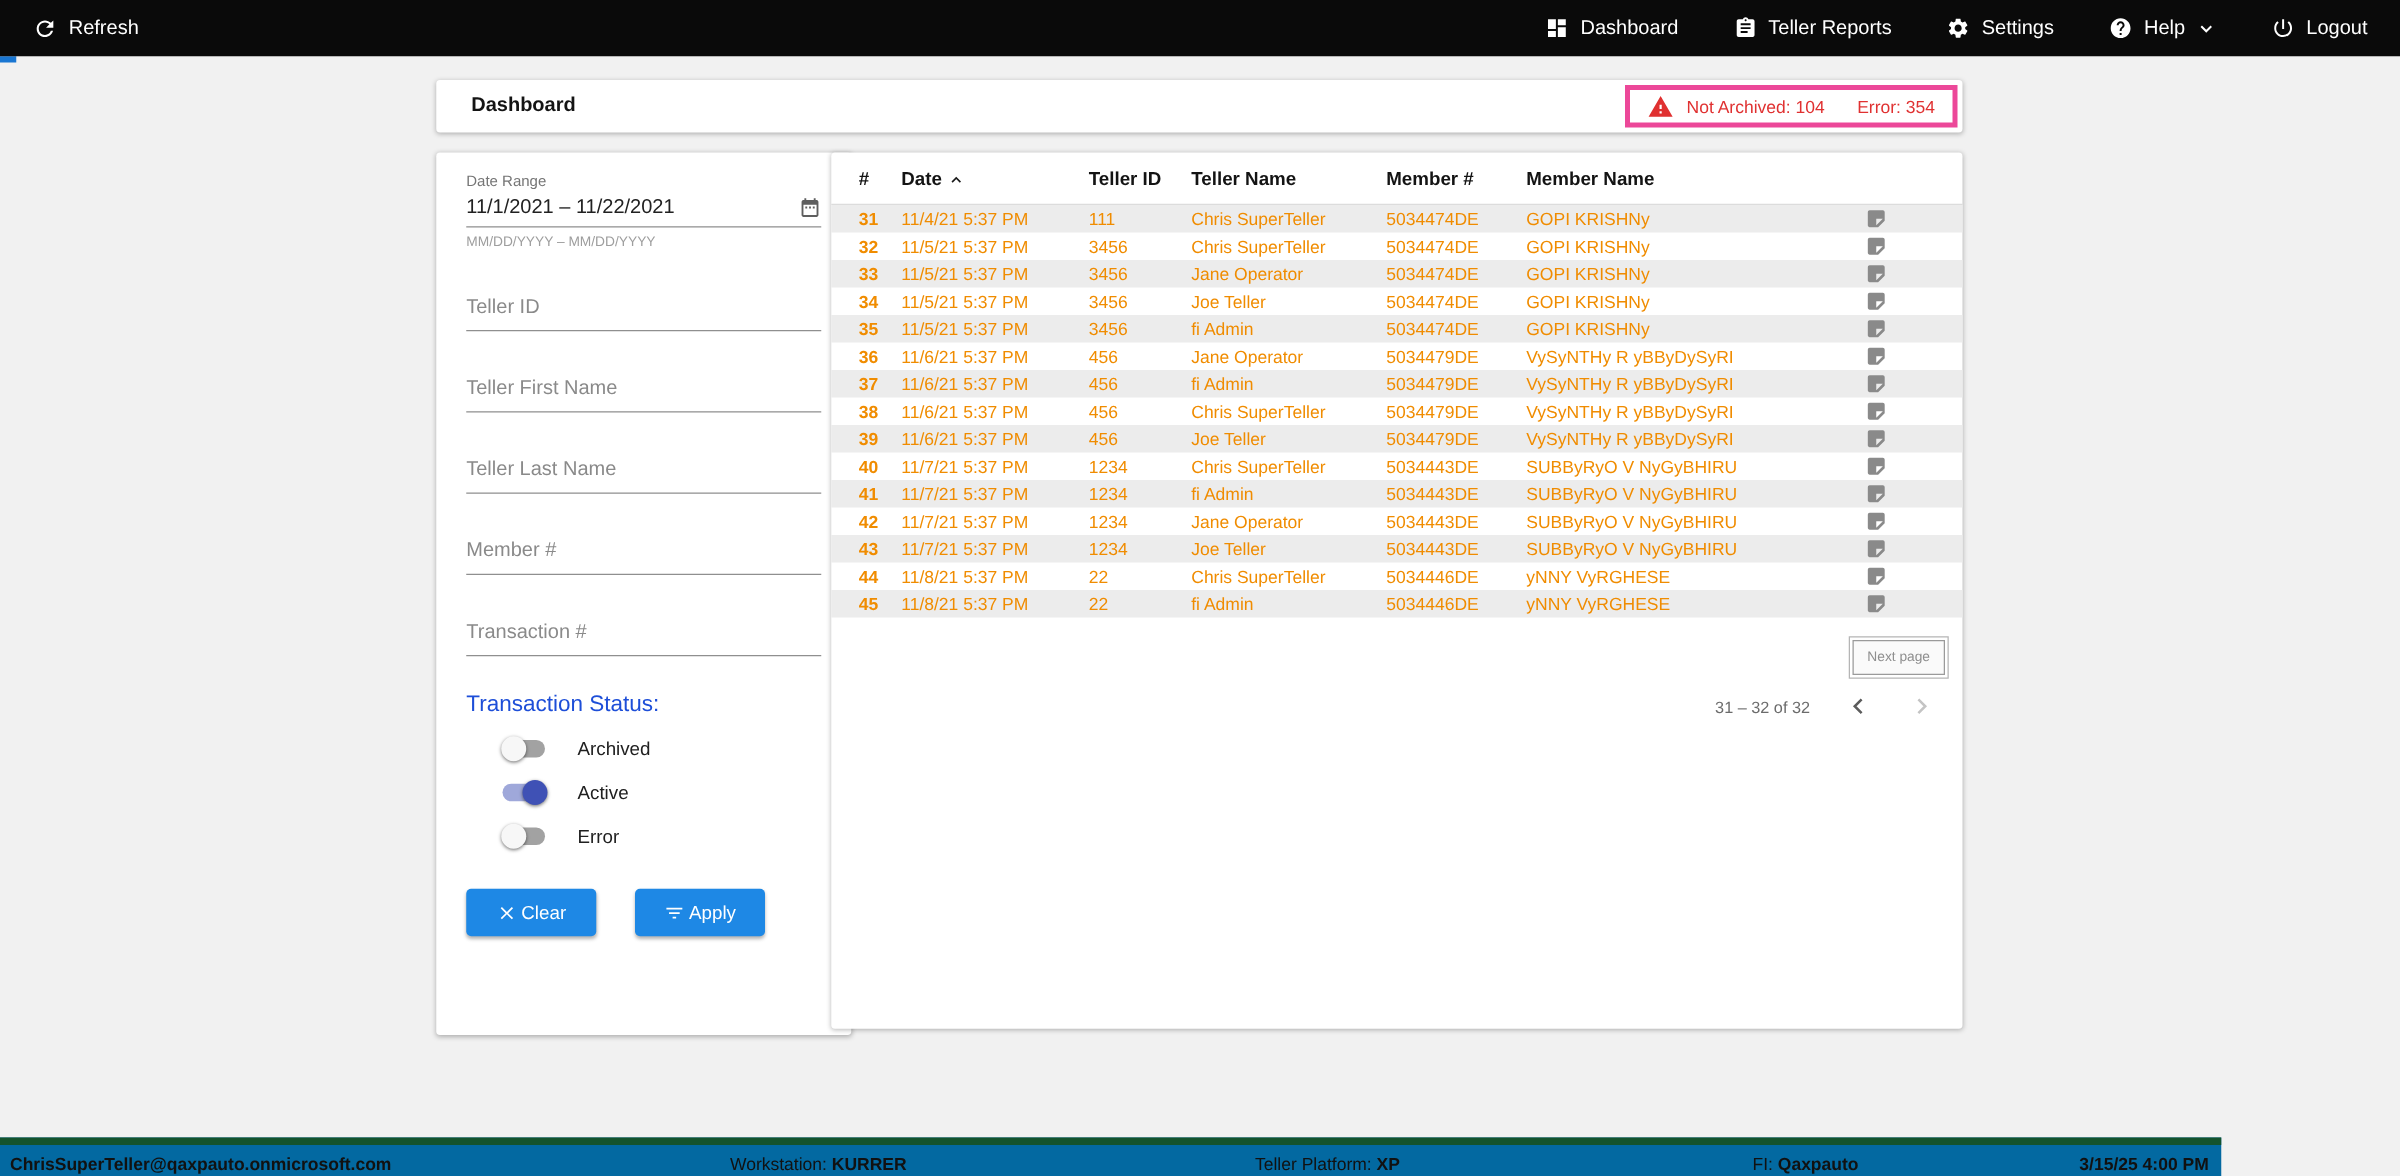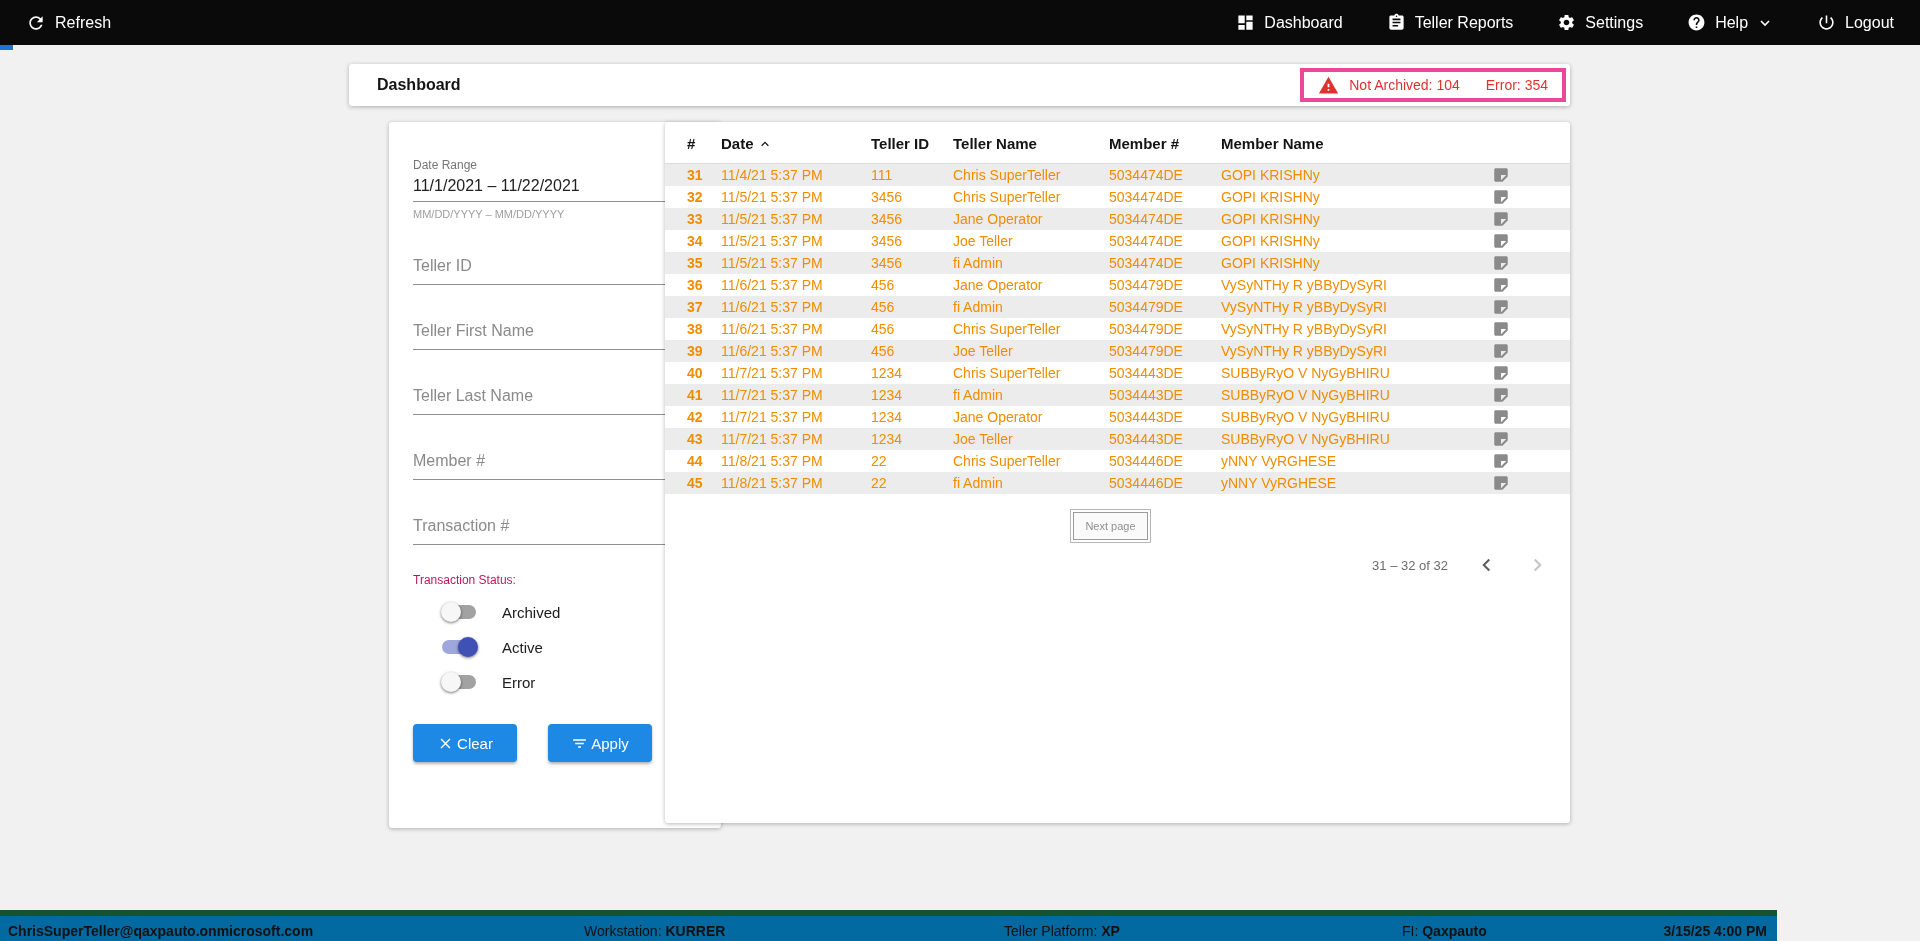--- a/index.html
+++ b/index.html
@@ -31,34 +31,34 @@
     display:flex; align-items:center; justify-content:space-between; padding-left:28px; }
   .page-title { font-size:16px; font-weight:bold; color:#141414; }
   .alert-badge {
     display:flex; align-items:center; gap:10px;
     border:4px solid #ec4899; color:#e03131; background:#fff;
     height:34px; padding:0 14px; margin-right:4px; font-size:14px; white-space:nowrap;
   }
   .alert-badge .sep { display:inline-block; width:6px; }
 
   
-  .filter-card { left:349px; top:122px; width:332px; height:706px; padding:36px 24px;margin-left:40px; }
+  .filter-card { left:349px; top:122px; width:332px; height:706px; padding:16px 24px; }
   .small-label { font-size:12px; color:#757575; }
   .date-row { display:flex; align-items:center; justify-content:space-between;
     border-bottom:1px solid #8f8f8f; padding:5px 0 6px; }
   .date-row input { border:none; outline:none; font-size:16px; color:#212121; width:200px;
     font-family:"Liberation Sans", sans-serif; background:transparent; }
   .hint { font-size:11px; color:#9e9e9e; margin-top:6px; }
   .u-input {
     display:block; width:100%; border:none; outline:none; background:transparent;
     border-bottom:1px solid #8f8f8f; font-size:16px; padding:8px 0 9px;
     margin-top:29px; color:#212121; font-family:"Liberation Sans", sans-serif;
   }
   .u-input::placeholder { color:#8a8a8a; opacity:1; }
-  .status-label { margin-top:28px; font-size:12px; color:#be185d; }
+  .status-label { margin-top:28px; font-size:18px; color:#1d4ed8; }
   .toggle-row { display:flex; align-items:center; gap:24px; margin:15px 0 15px 28px; }
   .toggle { position:relative; width:37px; height:20px; cursor:pointer; flex:0 0 auto; }
   .toggle .track { position:absolute; top:3px; left:1px; width:34px; height:14px; border-radius:7px; background:#a2a2a2; }
   .toggle .knob { position:absolute; top:0; left:0; width:20px; height:20px; border-radius:50%;
     background:#f7f7f7; box-shadow:0 1px 3px rgba(0,0,0,.55); }
   .toggle.on .track { background:#9fa8da; }
   .toggle.on .knob { left:17px; background:#3f51b5; }
   .toggle-label { font-size:15px; color:#202020; }
   .btn-row { display:flex; gap:31px; margin-top:32px; }
   .btn {
@@ -76,21 +76,21 @@
     align-items:center;
     padding:0 20px 0 22px;
     height:22px;
   }
   .thead { height:40px; border-bottom:1px solid #dcdcdc; font-weight:bold; font-size:15px; color:#141414; }
   .thead .hc { display:flex; align-items:center; gap:3px; cursor:pointer; }
   .tbody .trow { font-size:14px; color:#f08c00; }
   .tbody .trow:nth-child(odd) { background:#ececec; }
   .tbody .num { font-weight:bold; }
   .icon-cell { display:flex; justify-content:flex-start; padding-left:2px; }
-  .next-wrap { display:flex; justify-content:center; margin:18px 14px 0 0; }
+  .next-wrap { display:flex; justify-content:flex-end; margin:18px 14px 0 0; }
   .next-btn {
     font-size:11px; color:#8f8f8f; background:#fafafa;
     border:1px solid #9a9a9a; outline:1px solid #b5b5b5; outline-offset:2px;
     padding:7px 11px; cursor:default; font-family:"Liberation Sans", sans-serif;
   }
   .pager { display:flex; justify-content:flex-end; align-items:center; gap:28px; margin:14px 22px 0 0; }
   .pager .range { font-size:13px; color:#6b6b6b; }
   .pg-btn { cursor:pointer; }
 
   

